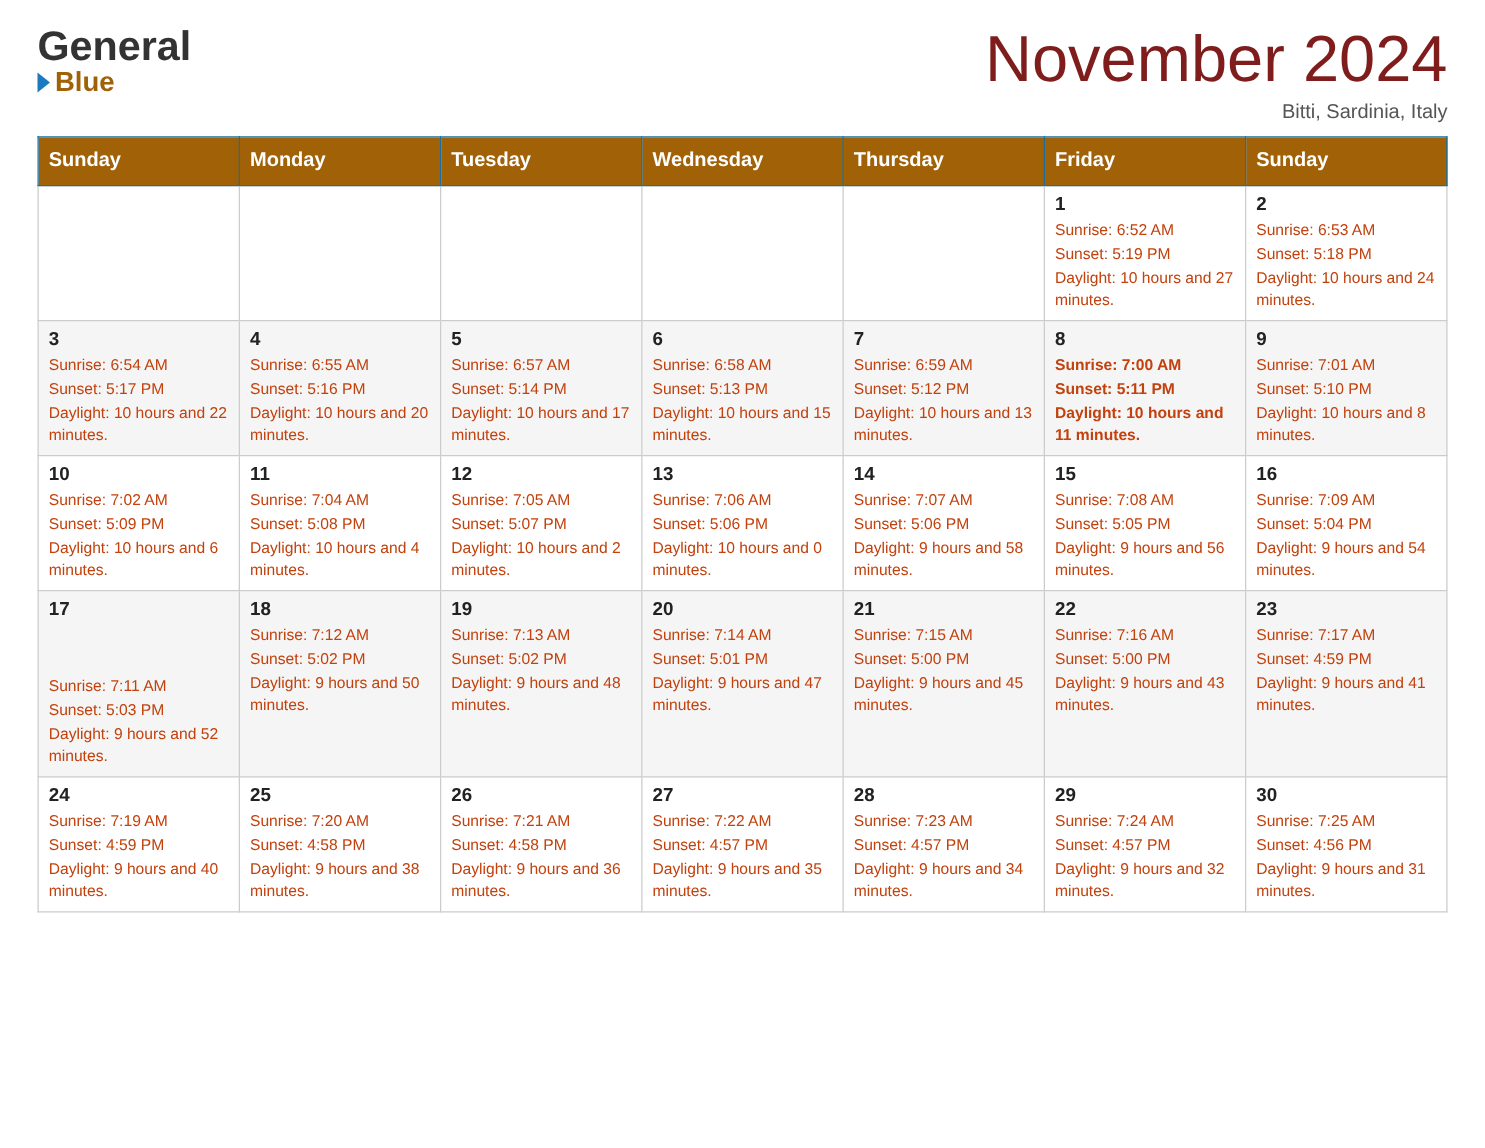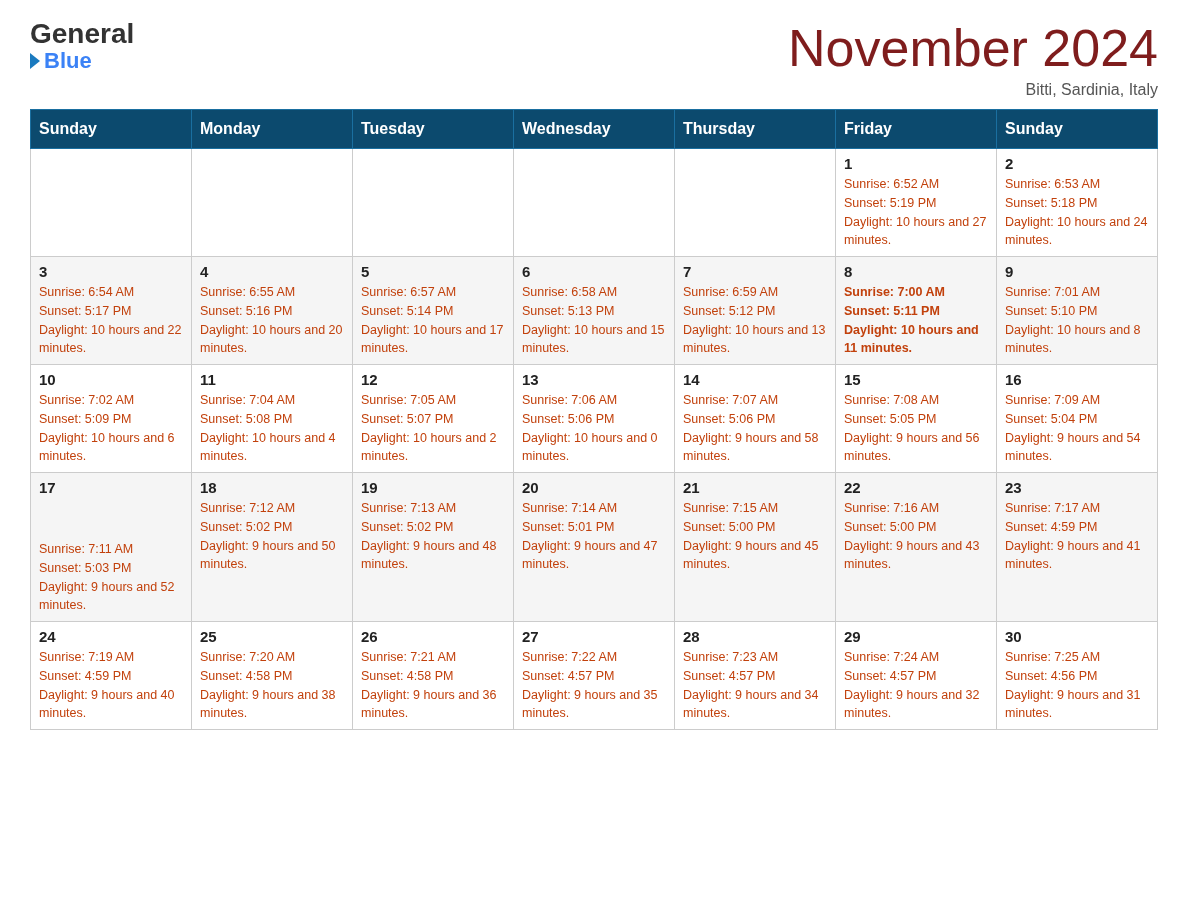--- a/index.html
+++ b/index.html
@@ -15,29 +15,29 @@
       justify-content: space-between;
       align-items: flex-start;
       margin-bottom: 10px;
     }
     .logo {
       display: flex;
       flex-direction: column;
       align-items: flex-start;
     }
     .logo-general {
-      font-size: 28px;
+      font-size: 33px;
       font-weight: bold;
       color: #333;
       line-height: 1;
     }
     .logo-blue {
       font-size: 22px;
       font-weight: bold;
-      color: #3b82f6;
+      color: #a16207;
       display: flex;
       align-items: center;
       gap: 4px;
     }
     .logo-arrow {
       width: 0;
       height: 0;
       border-left: 10px solid #1a7abf;
       border-top: 8px solid transparent;
       border-bottom: 8px solid transparent;
@@ -96,21 +96,21 @@
     .empty-cell {
       background: #f9f9f9;
     }
     tr:nth-child(odd) td {
       background-color: #fff;
     }
     tr:nth-child(even) td {
       background-color: #f5f5f5;
     }
     .calendar thead tr th {
-      background-color: #0c4a6e;
+      background-color: #a16207;
     }
   </style>
 </head>
 <body>
 
 <div class="header">
   <div class="logo">
     <div class="logo-general">General</div>
     <div class="logo-blue">
       <span class="logo-arrow"></span>

